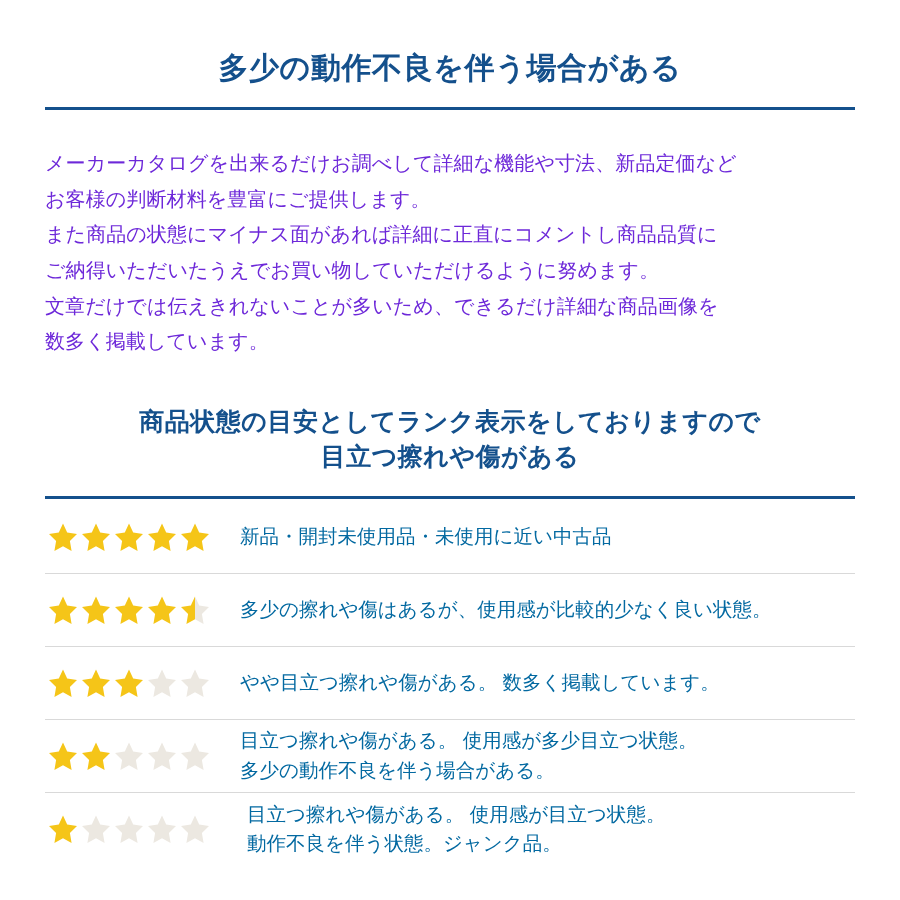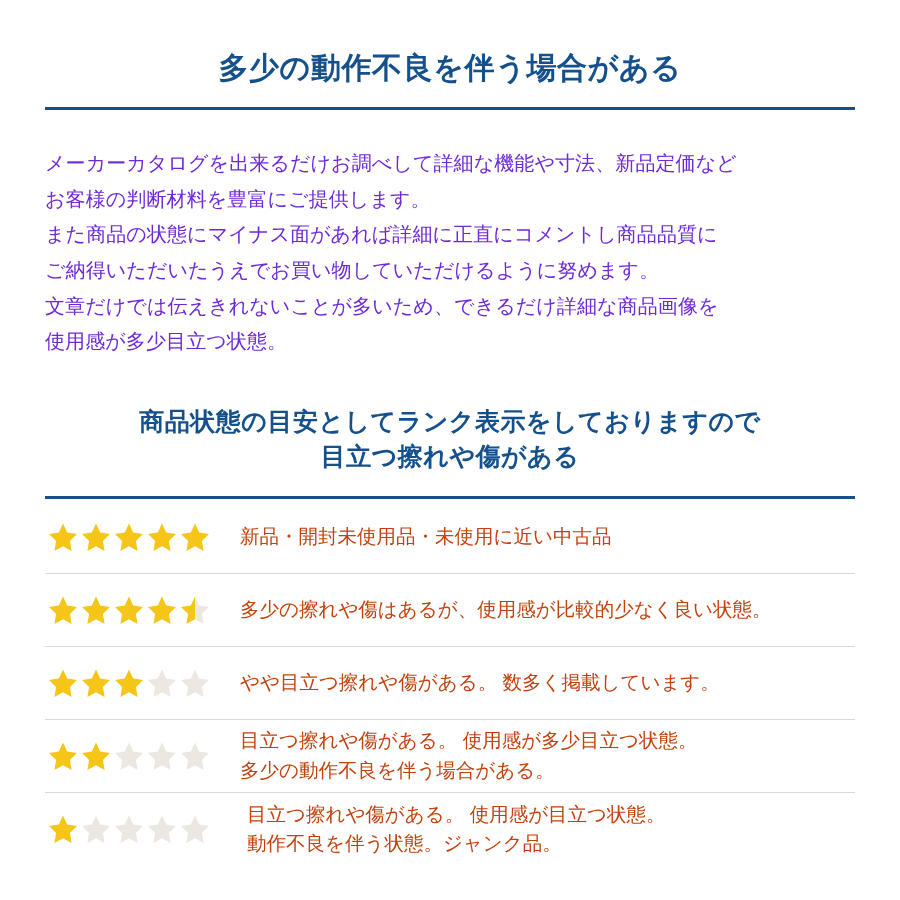--- a/index.html
+++ b/index.html
@@ -87,21 +87,21 @@
   }
   .star {
     width: 32px;
     height: 32px;
     display: block;
   }
   .rank-desc {
     flex: 1 1 auto;
     font-size: 19.5px;
     line-height: 1.5;
-    color: #c2410c;
+    color: #0369a1;
     padding-left: 18px;
   }
   .rank-desc .line {
     display: block;
     white-space: nowrap;
   }
 </style>
 </head>
 <body>
 
@@ -110,21 +110,21 @@
   <h1 class="section-title" id="headline-1">多少の動作不良を伴う場合がある</h1>
 
   <hr class="rule">
 
   <div class="body-text">
     <p>メーカーカタログを出来るだけお調べして詳細な機能や寸法、新品定価など</p>
     <p>お客様の判断材料を豊富にご提供します。</p>
     <p>また商品の状態にマイナス面があれば詳細に正直にコメントし商品品質に</p>
     <p>ご納得いただいたうえでお買い物していただけるように努めます。</p>
     <p>文章だけでは伝えきれないことが多いため、できるだけ詳細な商品画像を</p>
-    <p>使用感が多少目立つ状態。</p>
+    <p>数多く掲載しています。</p>
   </div>
 
   <h2 class="section-title" id="headline-2">
     <span>商品状態の目安としてランク表示をしておりますので</span><br>
     <span>目立つ擦れや傷がある</span>
   </h2>
 
   <hr class="rule" id="rule-2">
 
   <div class="rank-table" id="rank-table">

